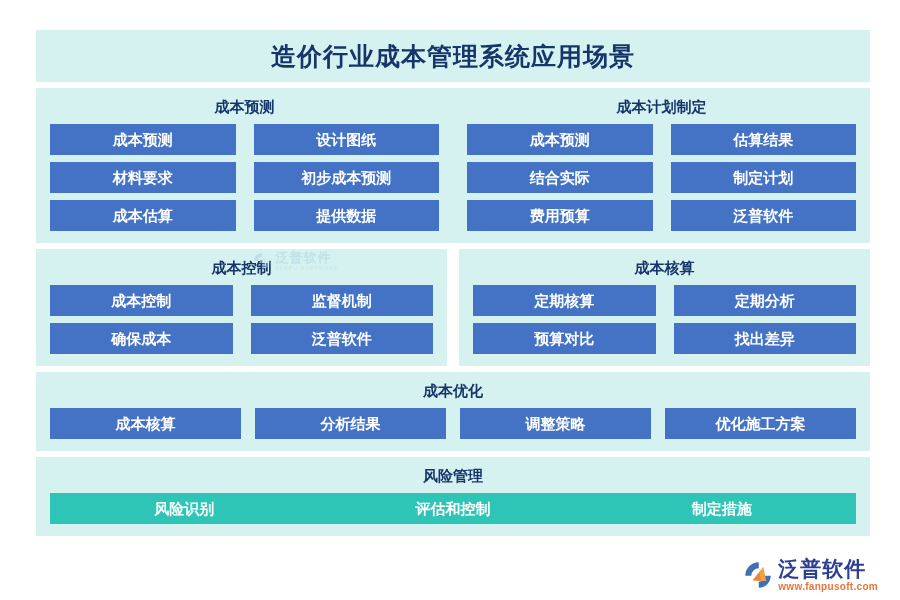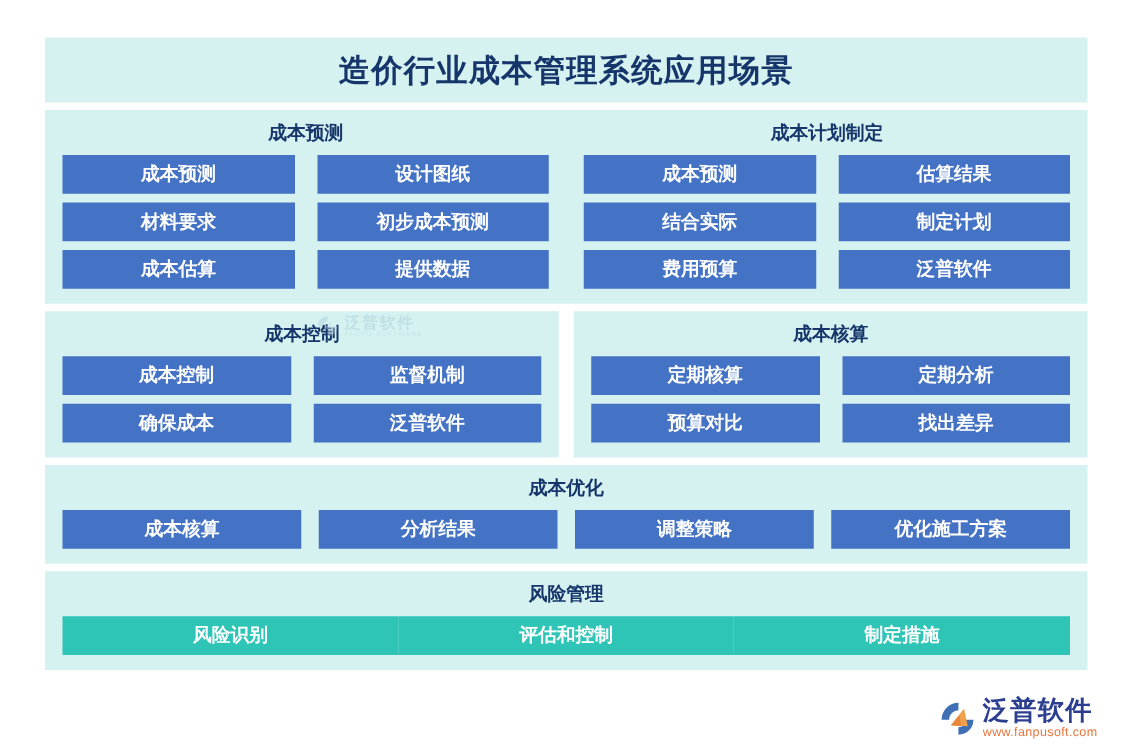--- a/index.html
+++ b/index.html
@@ -168,21 +168,21 @@
     line-height: 1;
   }
   .brand-logo .bl-cn {
     font-size: 21px;
     font-weight: bold;
     color: #2c3e8f;
     letter-spacing: 1px;
   }
   .brand-logo .bl-url {
     font-size: 10px;
-    font-weight: normal;
+    font-weight: bold;
     color: #e8743b;
     letter-spacing: 0.3px;
     margin-top: 3px;
   }
 </style>
 </head>
 <body>
 
 <div class="page">
 

